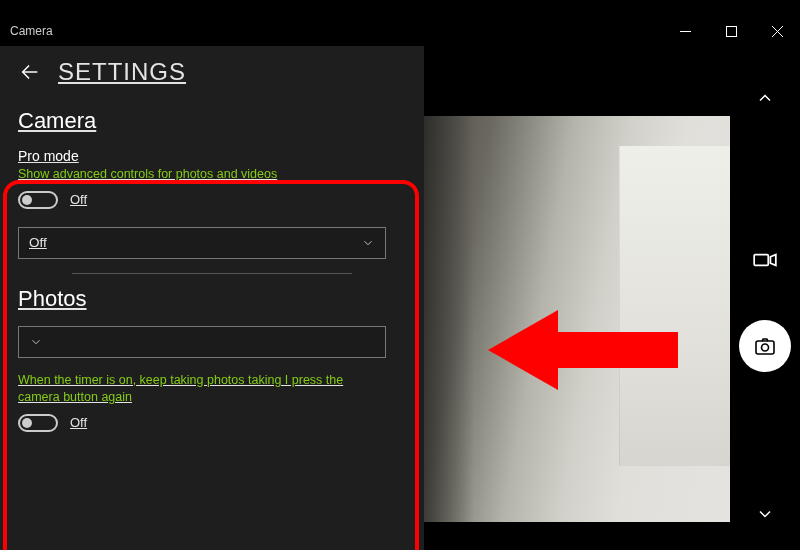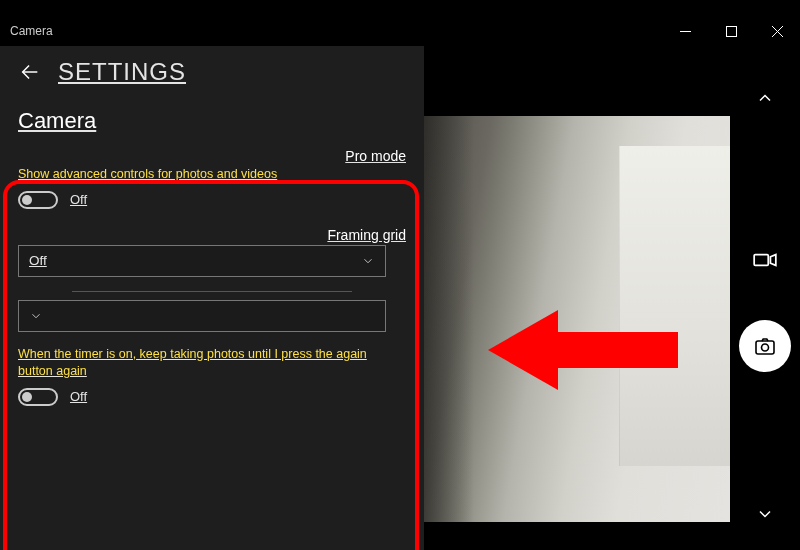--- a/index.html
+++ b/index.html
@@ -8,22 +8,22 @@
   .titlebar { height: 30px; background: #000; display: flex; align-items: center; color: #ccc; font-size: 12px; }
   .titlebar .title { padding-left: 10px; flex: 1; }
   .titlebar .btn { width: 46px; height: 30px; display: flex; align-items: center; justify-content: center; color: #fff; font-size: 11px; }
   .titlebar .btn svg { stroke: #fff; }
   .body { position: relative; width: 100%; height: 520px; display: flex; }
   .settings-panel { width: 424px; height: 100%; background: rgba(30,30,30,0.96); color: #e4e4e4; padding: 12px 18px 1px 18px; overflow: hidden; position: relative; text-decoration: underline; }
   .settings-header { display: flex; align-items: center; gap: 16px; margin-bottom: 22px; }
   .back-btn { width: 24px; height: 24px; display: flex; align-items: center; justify-content: center; }
   .settings-title { font-size: 24px; font-weight: 300; letter-spacing: 1px; }
   .section-heading { font-size: 22px; font-weight: 300; color: #fff; margin: 12px 0 14px 0; }
-  .item-label { font-size: 14px; color: #fff; margin-bottom: 2px; text-align: right; }
-  .item-desc { font-size: 12.5px; color: #fde047; line-height: 1.35; margin-bottom: 8px; max-width: 370px; }
+  .item-label { font-size: 14px; color: #fff; margin-bottom: 2px; }
+  .item-desc { font-size: 12.5px; color: #84cc16; line-height: 1.35; margin-bottom: 8px; max-width: 370px; }
   .toggle-row { display: flex; align-items: center; gap: 12px; margin-bottom: 18px; }
   .toggle { width: 40px; height: 18px; border: 2px solid #ccc; border-radius: 10px; position: relative; background: transparent; }
   .toggle::after { content: ""; position: absolute; left: 2px; top: 2px; width: 10px; height: 10px; border-radius: 50%; background: #ccc; }
   .toggle-label { font-size: 13px; color: #e4e4e4; }
   .combo { width: 368px; height: 32px; border: 1px solid #777; background: #1b1b1b; color: #e4e4e4; font-size: 13.5px; display: flex; align-items: center; justify-content: space-between; padding: 0 10px; margin-bottom: 14px; }
   .combo svg { stroke: #ccc; }
   .hr { width: 280px; height: 1px; background: #555; margin: 10px auto 8px auto; }
   .highlight-box { position: absolute; border: 4px solid #ff0000; border-radius: 16px; left: 3px; top: 134px; width: 416px; height: 410px; pointer-events: none; }
   .preview { flex: 1; background: #000; position: relative; }
   .preview-img { position: absolute; left: 0; top: 70px; width: 306px; height: 406px; background: linear-gradient(100deg, #4e4c46 0%, #6a6860 18%, #8a8a80 28%, #b5b4ac 40%, #d1d0c9 55%, #e0dfda 70%, #e4e3df 100%); overflow: hidden; }
@@ -76,38 +76,38 @@
 
       <div class="section-heading">Camera</div>
 
       <div class="item-label">Pro mode</div>
       <div class="item-desc">Show advanced controls for photos and videos</div>
       <div class="toggle-row">
         <div class="toggle"></div>
         <div class="toggle-label">Off</div>
       </div>
 
-      <div class="item-label">Framing grid</div>
       <div class="combo">
         <span>Off</span>
         <svg width="14" height="14" viewBox="0 0 24 24" fill="none" stroke-width="1.6">
             <polyline points="6 9 12 15 18 9"></polyline>
           </svg>
       </div>
 
       <div class="hr"></div>
 
+      <div class="section-heading">Photos</div>
 
       <div class="combo">
         <svg width="14" height="14" viewBox="0 0 24 24" fill="none" stroke-width="1.6">
             <polyline points="6 9 12 15 18 9"></polyline>
           </svg>
       </div>
 
-      <div class="item-desc">When the timer is on, keep taking photos until I press the again button again</div>
+      <div class="item-desc">When the timer is on, keep taking photos taking I press the camera button again</div>
       <div class="toggle-row">
         <div class="toggle"></div>
         <div class="toggle-label">Off</div>
       </div>
     </div>
 
     <div class="preview">
       <div class="preview-img"></div>
 
       <div class="right-rail">

